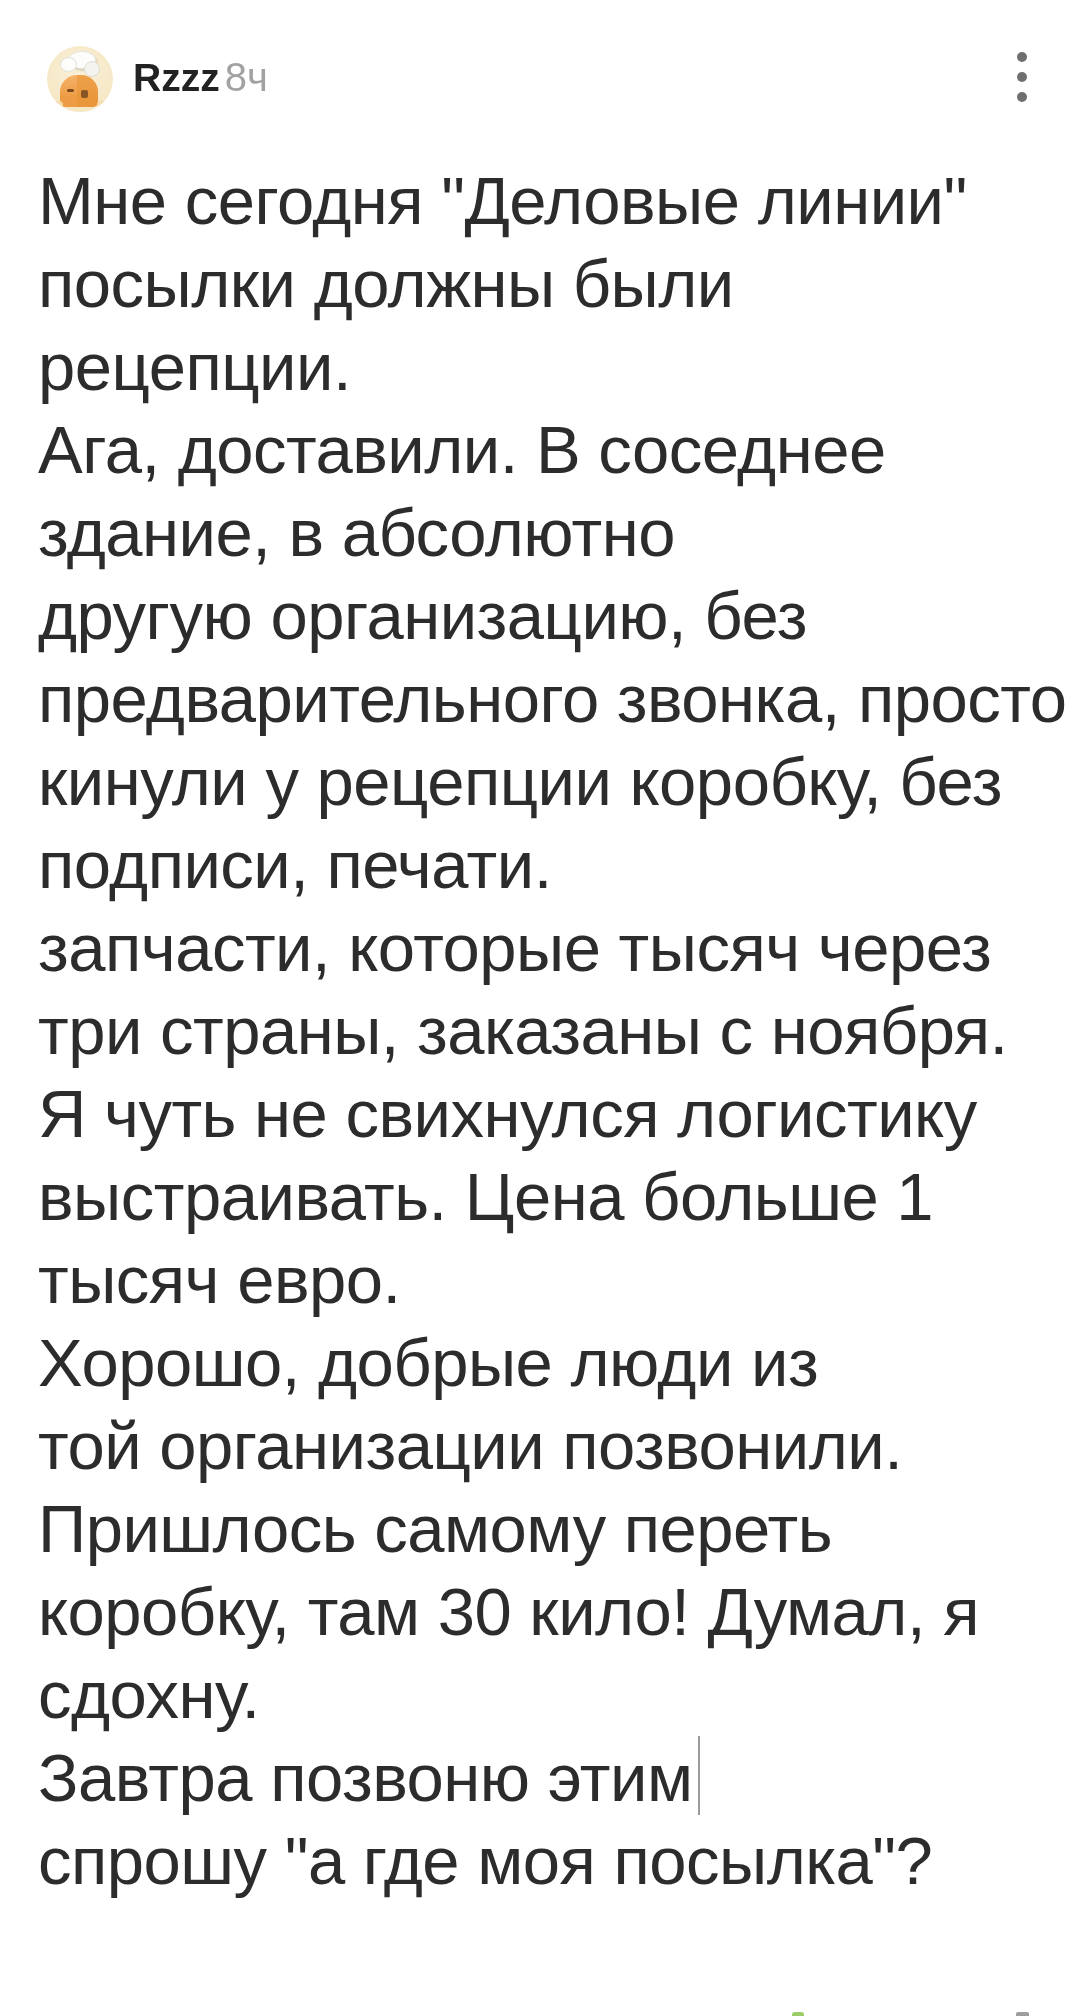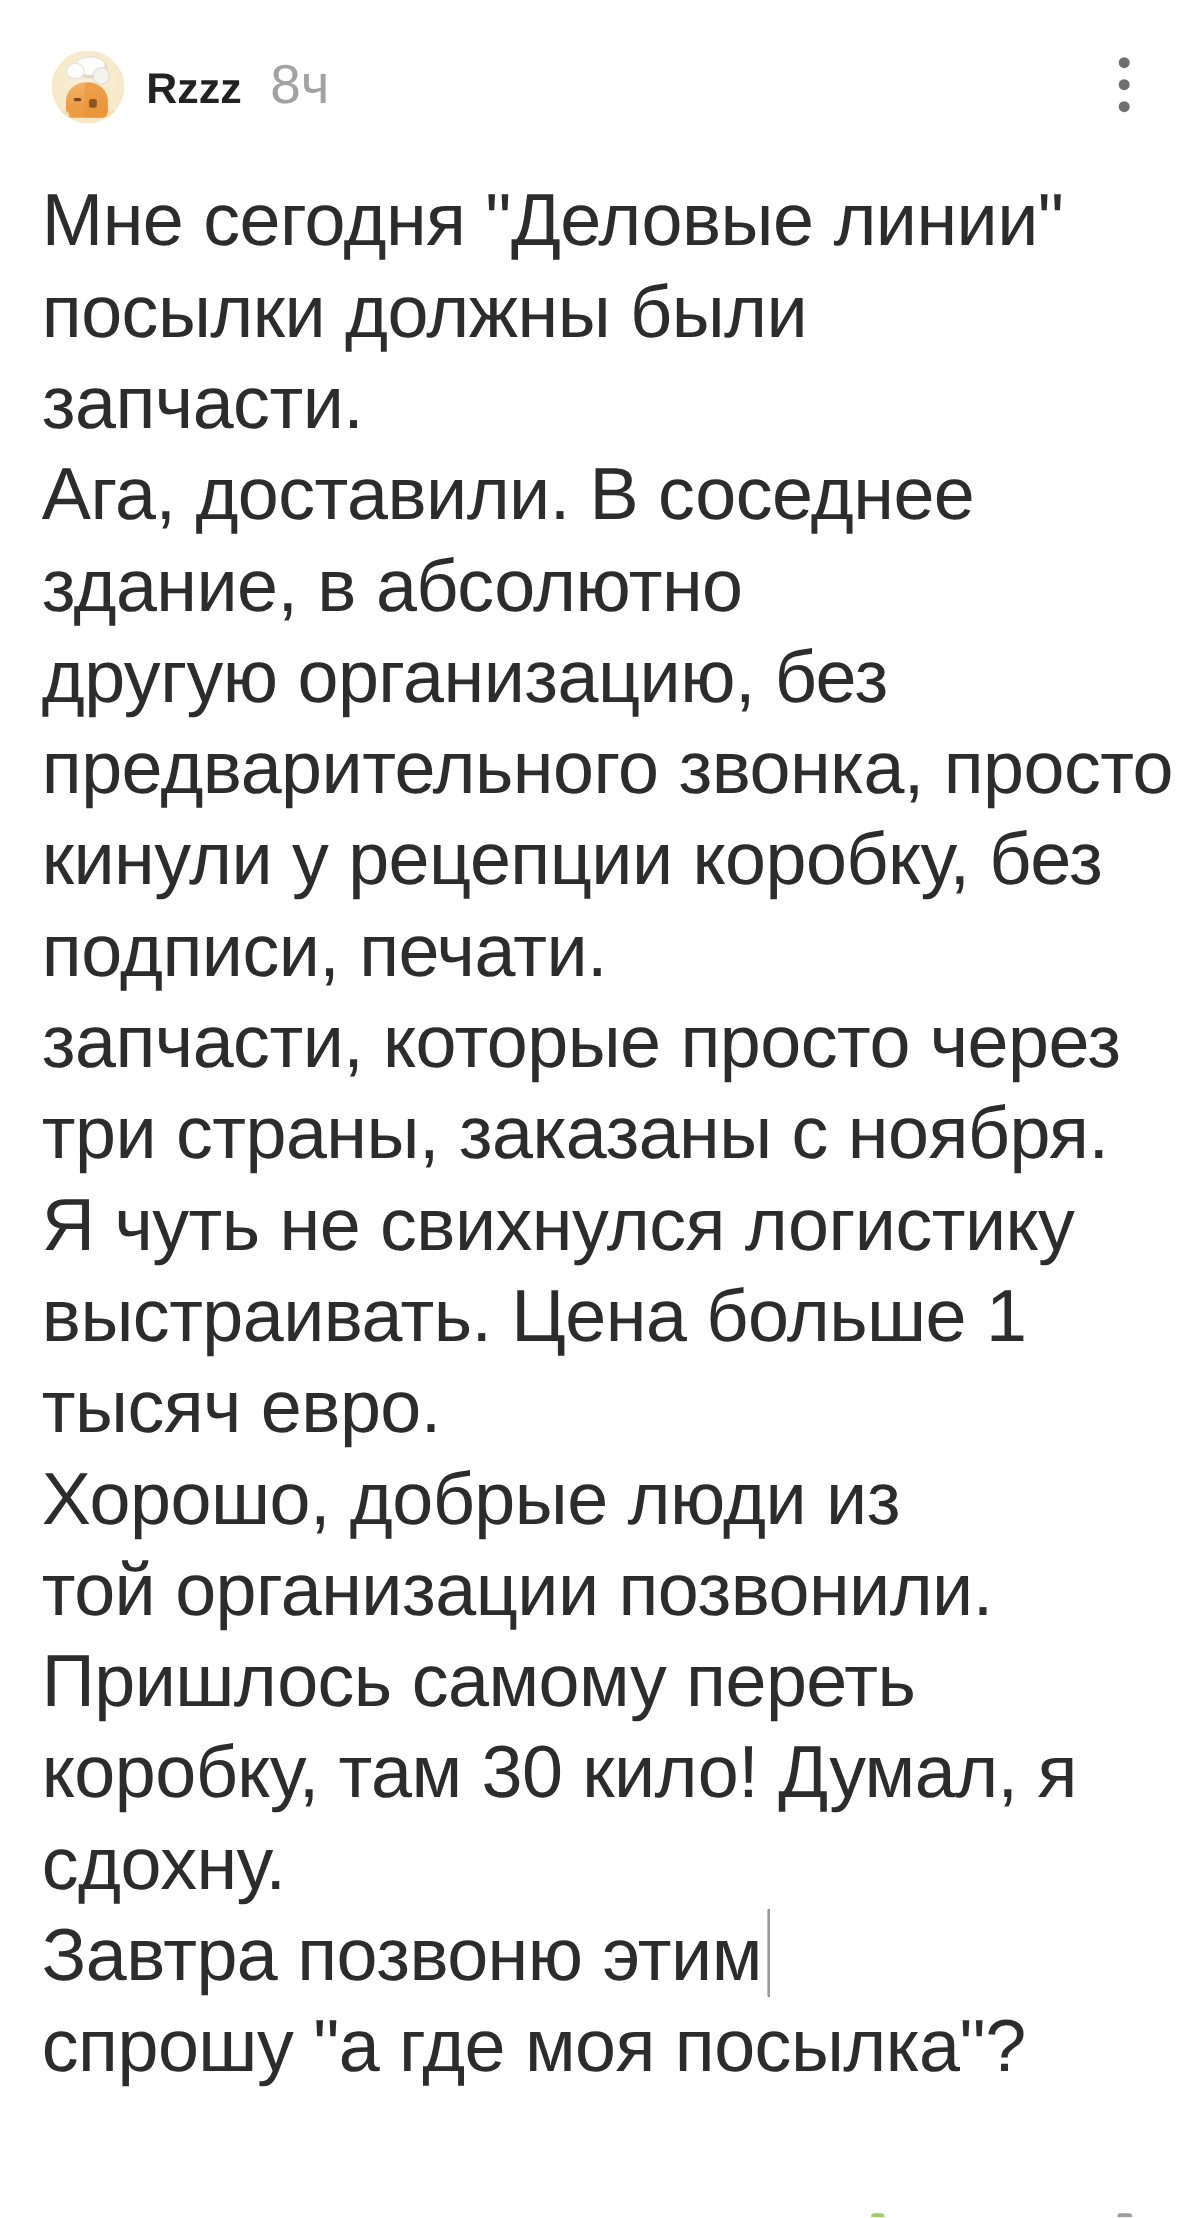--- a/index.html
+++ b/index.html
@@ -56,21 +56,21 @@
   }
   .user-line {
     position:absolute; left:133px; top:54px; height:46px;
     display:flex; align-items:baseline;
   }
   .username {
     font-size:39px; font-weight:bold; color:#222222; letter-spacing:0;
     line-height:46px;
   }
   .timestamp {
-    margin-left:26px; font-size:50px; font-weight:400; color:#a2a2a2;
+    margin-left:5px; font-size:40px; font-weight:400; color:#a2a2a2;
     line-height:46px;
   }
   .kebab {
     position:absolute; left:1006px; top:50px; width:32px; height:54px;
     display:flex; flex-direction:column; align-items:center; justify-content:space-between;
     padding:2px 0; cursor:pointer;
   }
   .kebab .dot { width:10px; height:10px; border-radius:50%; background:#6f6f6f; }
 
   
@@ -123,28 +123,28 @@
     <div class="kebab">
       <span class="dot"></span>
       <span class="dot"></span>
       <span class="dot"></span>
     </div>
   </div>
 
   <div class="post-text">
       <div class="line"><span>Мне сегодня "Деловые линии"</span></div>
       <div class="line"><span>посылки должны были</span></div>
-      <div class="line"><span>запчасти.</span></div>
+      <div class="line"><span>рецепции.</span></div>
       <div class="line"><span>Ага, доставили. В соседнее</span></div>
       <div class="line"><span>здание, в абсолютно</span></div>
       <div class="line"><span>другую организацию, без</span></div>
       <div class="line"><span>предварительного звонка, просто</span></div>
       <div class="line"><span>кинули у рецепции коробку, без</span></div>
       <div class="line"><span>подписи, печати.</span></div>
-      <div class="line"><span>запчасти, которые просто через</span></div>
+      <div class="line"><span>запчасти, которые тысяч через</span></div>
       <div class="line"><span>три страны, заказаны с ноября.</span></div>
       <div class="line"><span>Я чуть не свихнулся логистику</span></div>
       <div class="line"><span>выстраивать. Цена больше 1</span></div>
       <div class="line"><span>тысяч евро.</span></div>
       <div class="line"><span>Хорошо, добрые люди из</span></div>
       <div class="line"><span>той организации позвонили.</span></div>
       <div class="line"><span>Пришлось самому переть</span></div>
       <div class="line"><span>коробку, там 30 кило! Думал, я</span></div>
       <div class="line"><span>сдохну.</span></div>
       <div class="line redacted">

